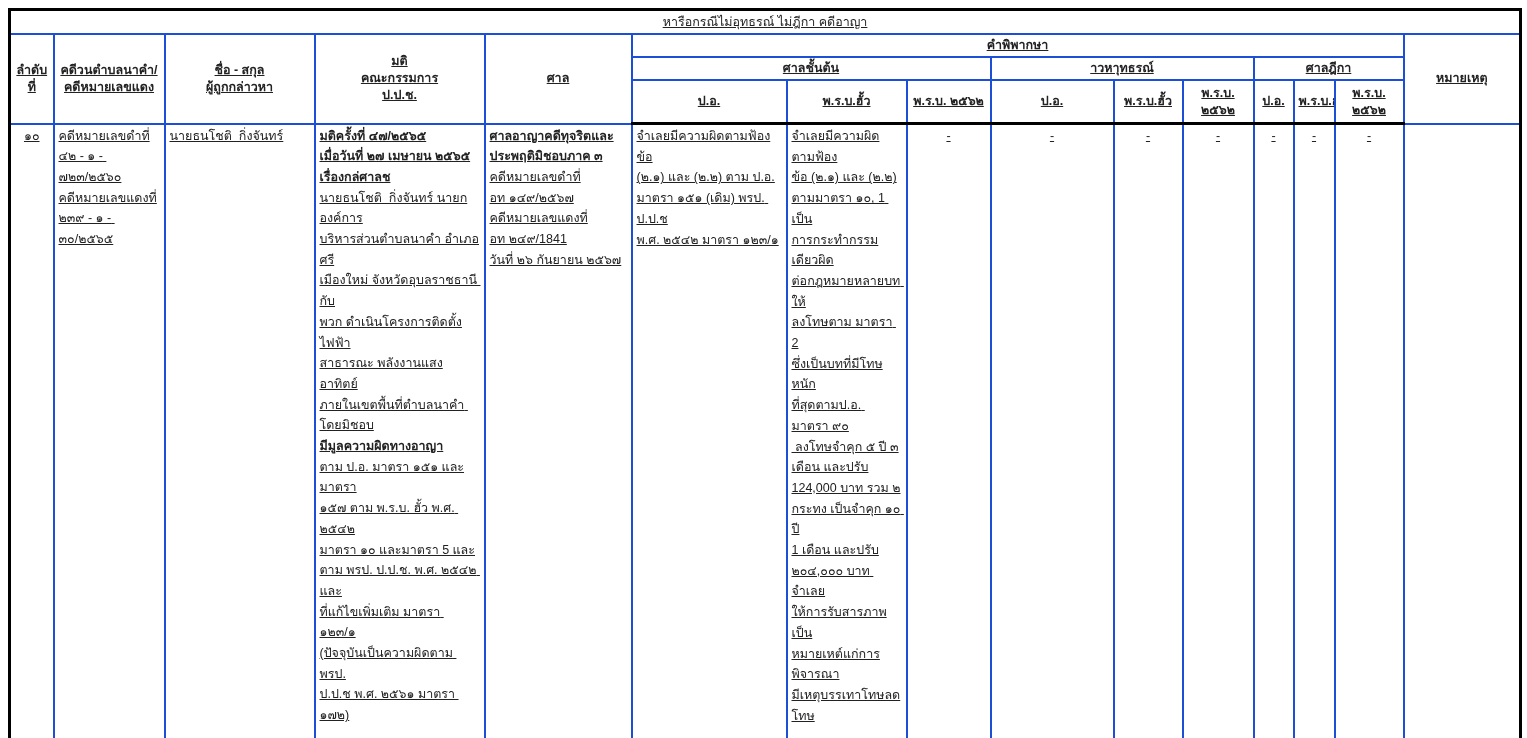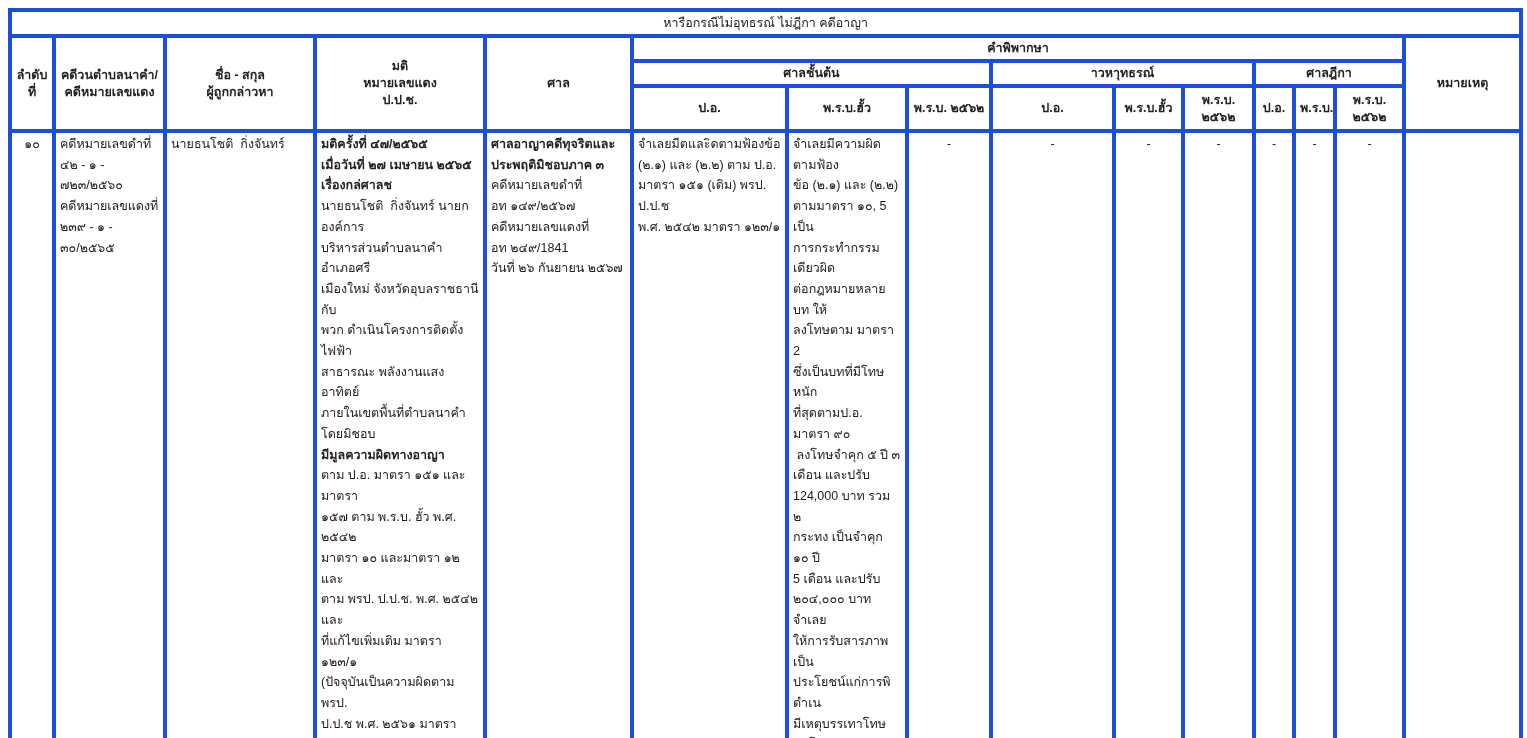--- a/index.html
+++ b/index.html
@@ -6,27 +6,28 @@
   body{
     width:1527px;height:738px;overflow:hidden;background:#ffffff;
     font-family:"Liberation Sans",sans-serif;color:#222;
   }
   table.report{
     border-collapse:collapse;table-layout:fixed;
     margin:8px 0 0 8px;width:1511px;
     border:3px solid #000;
   }
   td,th{
-    border:4px solid #1d4ed8;
+    border:2px solid #1d4ed8;
     padding:1px 4px;
     font-size:12.5px;
     overflow:hidden;
     vertical-align:top;
     text-align:left;
     font-weight:normal;
+    text-decoration:underline;
   }
   th{
     text-align:center;vertical-align:middle;font-weight:bold;
     white-space:pre-line;line-height:17px;
   }
   tr.title-row th{font-weight:normal;height:20px;line-height:18px;}
   tr.hdr-judgment th{height:19px;}
   tr.hdr-courts th{height:19px;margin-left:32px;}
   tr.hdr-laws th{height:39px;border-bottom:3px solid #000;}
   tr.data-row{height:620px;}
@@ -62,21 +63,21 @@
       <th colspan="15">หารือกรณีไม่อุทธรณ์ ไม่ฎีกา คดีอาญา</th>
     </tr>
     <tr class="hdr-judgment">
       <th rowspan="3">ลำดับ
 ที่</th>
       <th rowspan="3">คดีวนตำบลนาคำ/
 คดีหมายเลขแดง</th>
       <th rowspan="3">ชื่อ - สกุล
 ผู้ถูกกล่าวหา</th>
       <th rowspan="3">มติ
-หมายเลขแดง
+คณะกรรมการ
 ป.ป.ช.</th>
       <th rowspan="3">ศาล</th>
       <th colspan="9">คำพิพากษา</th>
       <th rowspan="3">หมายเหตุ</th>
     </tr>
     <tr class="hdr-courts">
       <th colspan="3">ศาลชั้นต้น</th>
       <th colspan="3">าวหาุทธรณ์</th>
       <th colspan="3">ศาลฎีกา</th>
     </tr>
@@ -111,58 +112,58 @@
           <div class="ln b">เรื่องกล่ศาลช</div>
           <div class="ln">นายธนโชติ  กิ่งจันทร์ นายกองค์การ</div>
           <div class="ln">บริหารส่วนตำบลนาคำ อำเภอศรี</div>
           <div class="ln">เมืองใหม่ จังหวัดอุบลราชธานี กับ</div>
           <div class="ln">พวก ดำเนินโครงการติดตั้งไฟฟ้า</div>
           <div class="ln">สาธารณะ พลังงานแสงอาทิตย์</div>
           <div class="ln">ภายในเขตพื้นที่ตำบลนาคำ โดยมิชอบ</div>
           <div class="ln b">มีมูลความผิดทางอาญา</div>
           <div class="ln">ตาม ป.อ. มาตรา ๑๕๑ และมาตรา</div>
           <div class="ln">๑๕๗ ตาม พ.ร.บ. ฮั้ว พ.ศ. ๒๕๔๒</div>
-          <div class="ln">มาตรา ๑๐ และมาตรา ๑๒ และ</div>
+          <div class="ln">มาตรา ๑๐ และมาตรา 5 และ</div>
           <div class="ln">ตาม พรป. ป.ป.ช. พ.ศ. ๒๕๔๒ และ</div>
           <div class="ln">ที่แก้ไขเพิ่มเติม มาตรา ๑๒๓/๑</div>
           <div class="ln">(ปัจจุบันเป็นความผิดตาม พรป.</div>
           <div class="ln">ป.ป.ช พ.ศ. ๒๕๖๑ มาตรา ๑๗๒)</div>
         </td>
       <td>
           <div class="ln b">ศาลอาญาคดีทุจริตและ</div>
           <div class="ln b">ประพฤติมิชอบภาค ๓</div>
           <div class="ln">คดีหมายเลขดำที่</div>
           <div class="ln">อท ๑๔๙/๒๕๖๗</div>
           <div class="ln">คดีหมายเลขแดงที่</div>
           <div class="ln">อท ๒๔๙/1841</div>
           <div class="ln">วันที่ ๒๖ กันยายน ๒๕๖๗</div>
         </td>
       <td>
-          <div class="ln">จำเลยมีตและิดตามฟ้องข้อ</div>
+          <div class="ln">จำเลยมีความผิดตามฟ้องข้อ</div>
           <div class="ln">(๒.๑) และ (๒.๒) ตาม ป.อ.</div>
           <div class="ln">มาตรา ๑๕๑ (เดิม) พรป. ป.ป.ช</div>
           <div class="ln">พ.ศ. ๒๕๔๒ มาตรา ๑๒๓/๑</div>
         </td>
       <td>
           <div class="ln">จำเลยมีความผิดตามฟ้อง</div>
           <div class="ln">ข้อ (๒.๑) และ (๒.๒)</div>
-          <div class="ln">ตามมาตรา ๑๐, 5 เป็น</div>
+          <div class="ln">ตามมาตรา ๑๐, 1 เป็น</div>
           <div class="ln">การกระทำกรรมเดียวผิด</div>
           <div class="ln">ต่อกฎหมายหลายบท ให้</div>
           <div class="ln">ลงโทษตาม มาตรา 2</div>
           <div class="ln">ซึ่งเป็นบทที่มีโทษหนัก</div>
           <div class="ln">ที่สุดตามป.อ. มาตรา ๙๐</div>
           <div class="ln"> ลงโทษจำคุก ๕ ปี ๓</div>
           <div class="ln">เดือน และปรับ</div>
           <div class="ln">124,000 บาท รวม ๒</div>
           <div class="ln">กระทง เป็นจำคุก ๑๐ ปี</div>
-          <div class="ln">5 เดือน และปรับ</div>
+          <div class="ln">1 เดือน และปรับ</div>
           <div class="ln">๒๐๔,๐๐๐ บาท จำเลย</div>
           <div class="ln">ให้การรับสารภาพเป็น</div>
-          <div class="ln">ประโยชน์แก่การพิดำเน</div>
+          <div class="ln">หมายเหต์แก่การพิจารณา</div>
           <div class="ln">มีเหตุบรรเทาโทษลดโทษ</div>
         </td>
       <td class="dash">-</td>
       <td class="dash">-</td>
       <td class="dash">-</td>
       <td class="dash">-</td>
       <td class="dash">-</td>
       <td class="dash">-</td>
       <td class="dash">-</td>
       <td></td>

